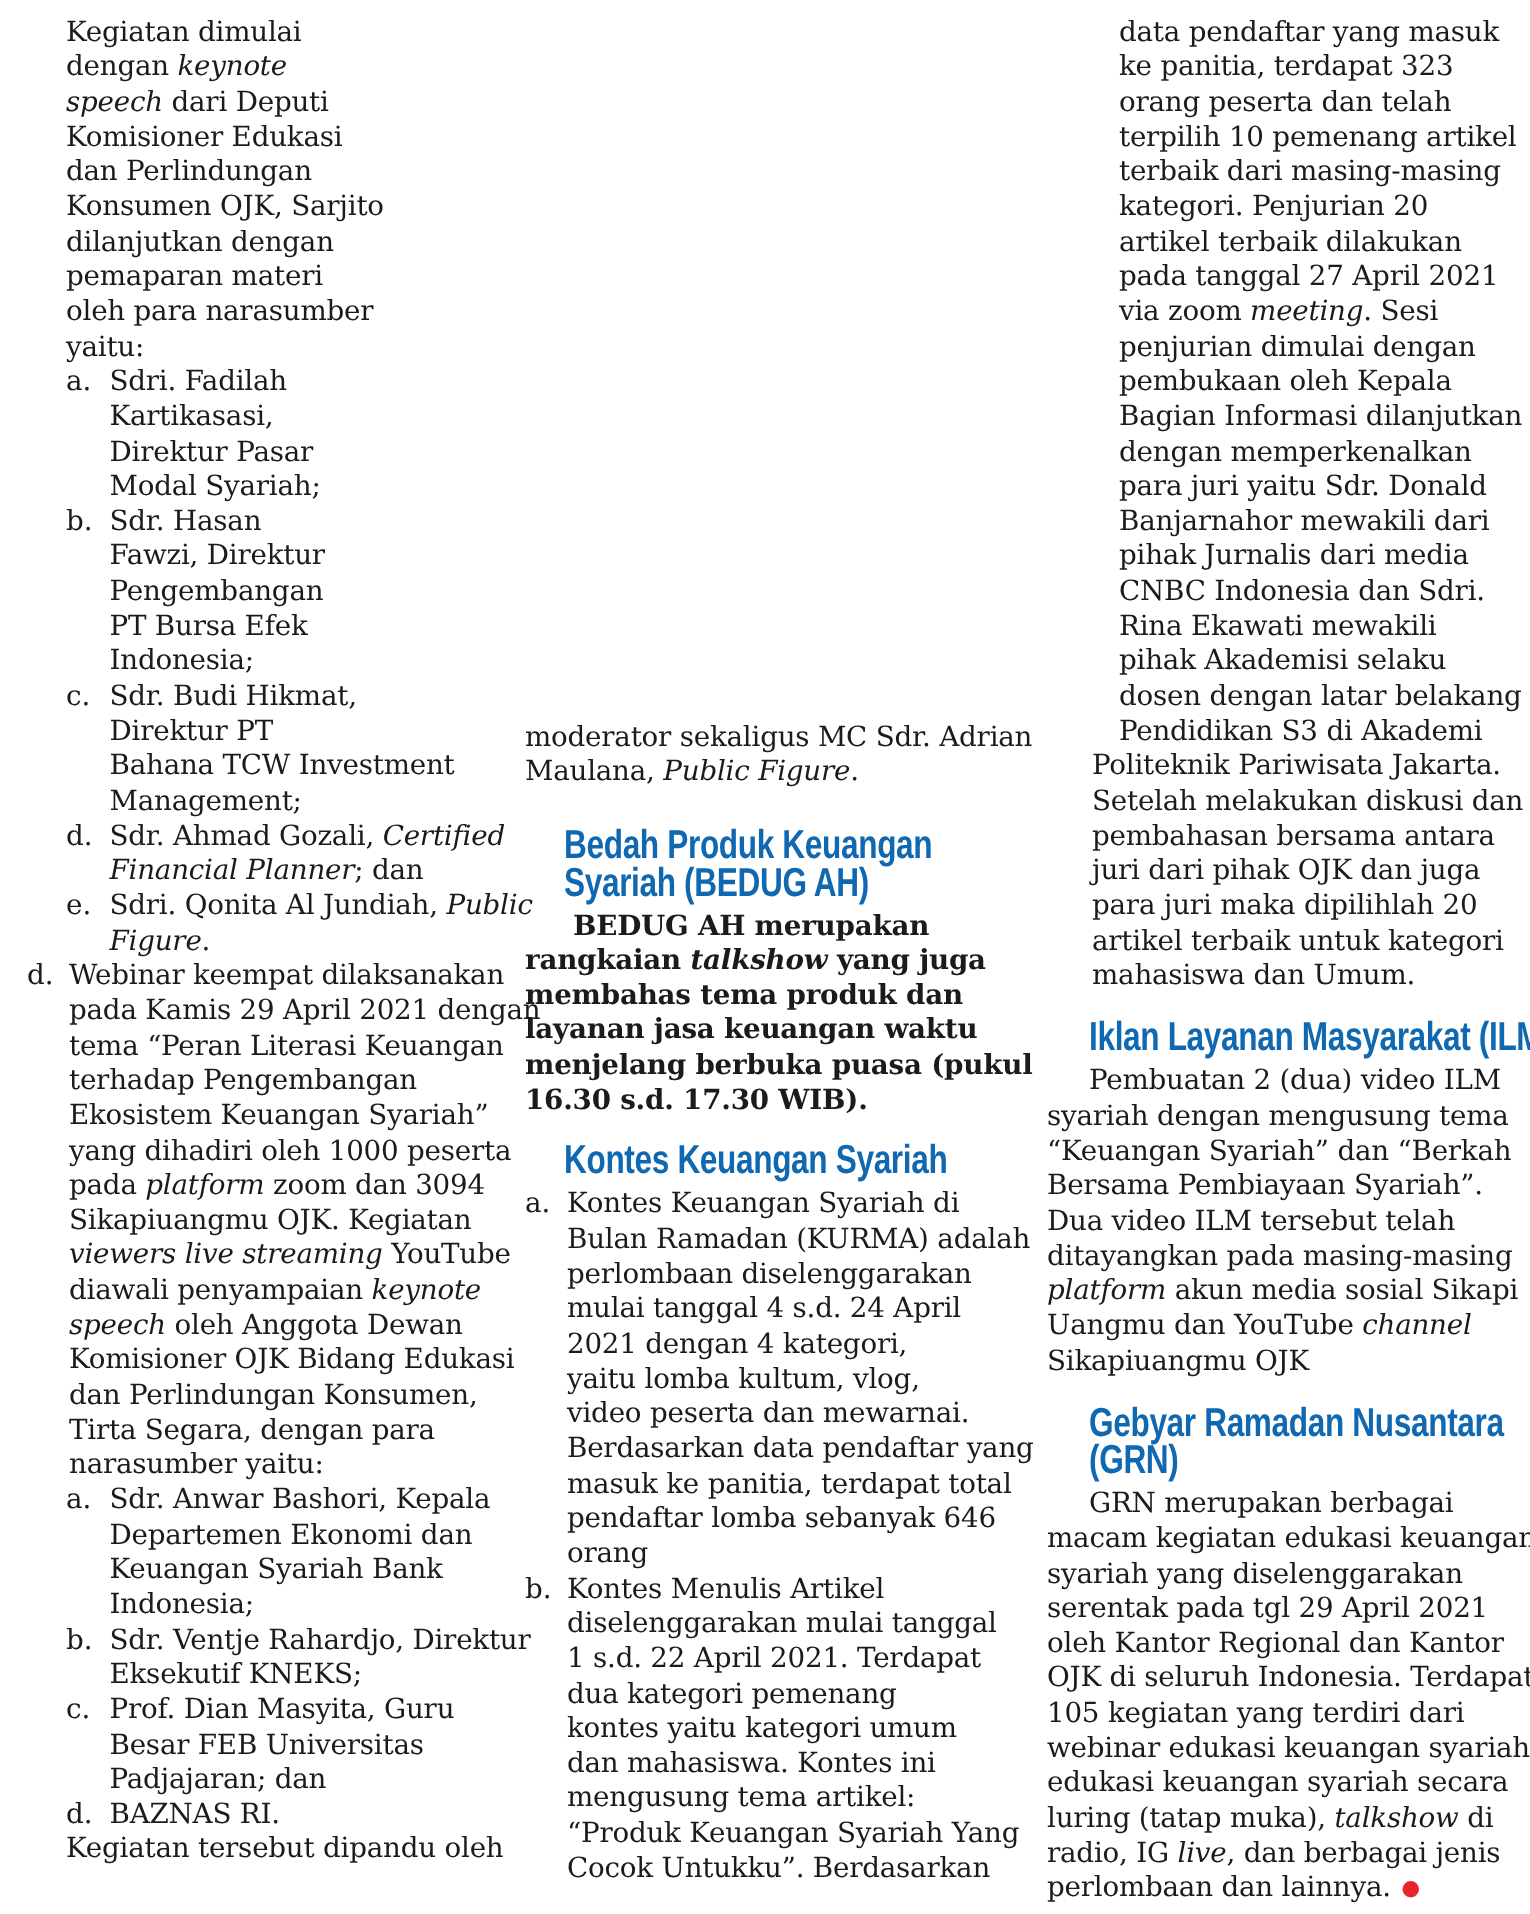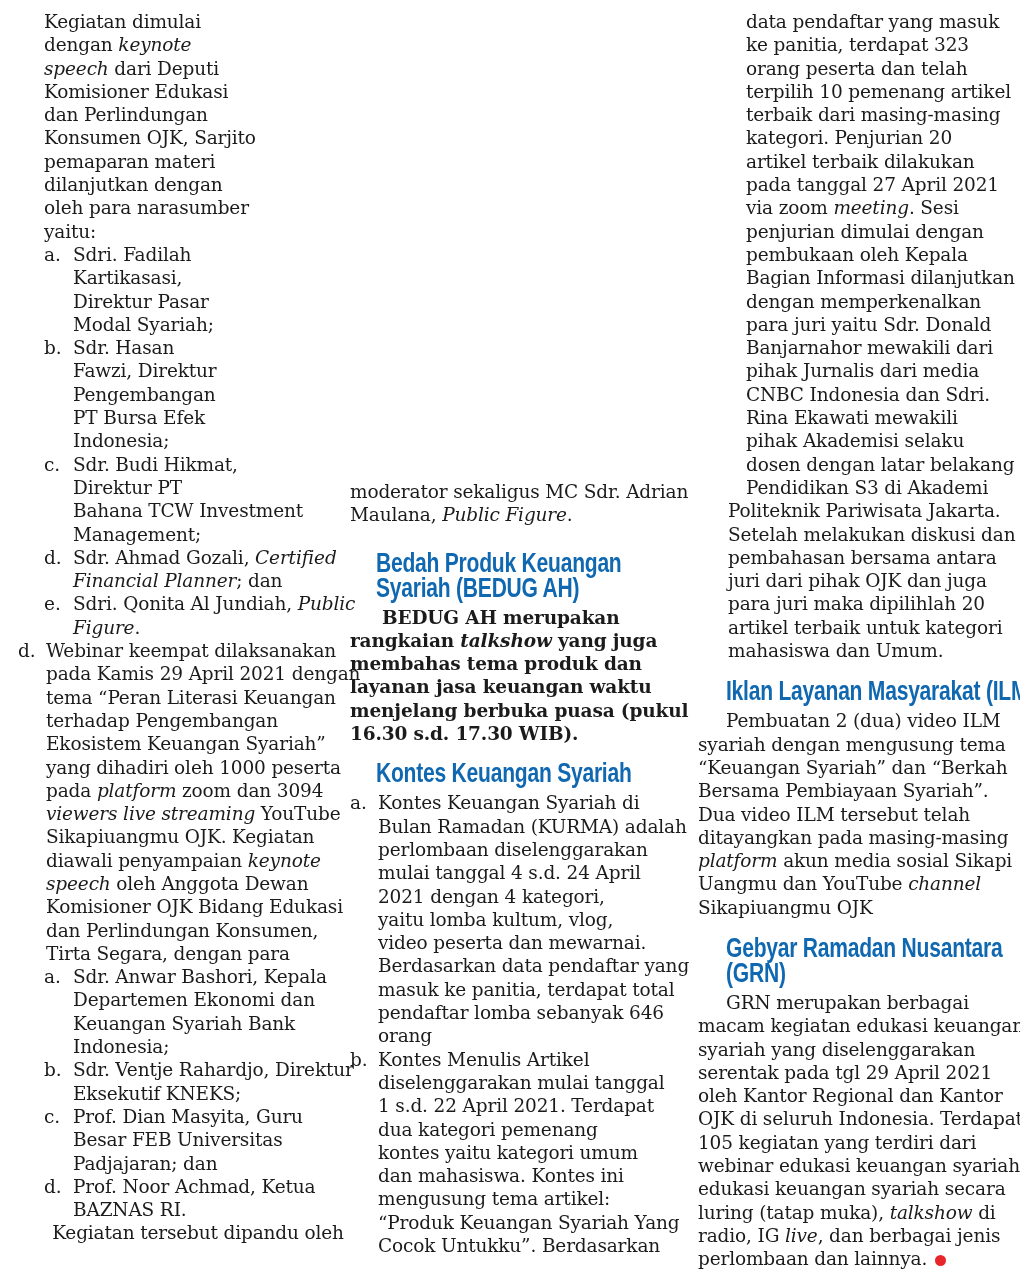--- a/index.html
+++ b/index.html
@@ -53,22 +53,22 @@
 
 <div class="page" style="width: 1020px; height: 1276px; background: rgb(255, 255, 255); color: rgb(27, 27, 27);">
     <div class="col" style="left: 18px; top: 10px; width: 334px;">
       <div class="blk body-blk" style="padding-left: 26px;">
         <div class="ln">Kegiatan dimulai</div>
         <div class="ln">dengan <i>keynote</i></div>
         <div class="ln"><i>speech</i> dari Deputi</div>
         <div class="ln">Komisioner Edukasi</div>
         <div class="ln">dan Perlindungan</div>
         <div class="ln">Konsumen OJK, Sarjito</div>
+        <div class="ln">dilanjutkan dengan</div>
         <div class="ln">pemaparan materi</div>
-        <div class="ln">dilanjutkan dengan</div>
         <div class="ln">oleh para narasumber</div>
         <div class="ln">yaitu:</div>
       </div>
       <div class="blk body-blk li" style="padding-left: 55px;">
         <span class="label" style="left: 26px;">a.</span>
         <div class="ln">Sdri. Fadilah</div>
         <div class="ln">Kartikasasi,</div>
         <div class="ln">Direktur Pasar</div>
         <div class="ln">Modal Syariah;</div>
       </div>
@@ -99,27 +99,28 @@
       </div>
       <div class="blk body-blk li" style="padding-left: 28px;">
         <span class="label" style="left: 0px;">d.</span>
         <div class="ln">Webinar keempat dilaksanakan</div>
         <div class="ln">pada Kamis 29 April 2021 dengan</div>
         <div class="ln">tema “Peran Literasi Keuangan</div>
         <div class="ln">terhadap Pengembangan</div>
         <div class="ln">Ekosistem Keuangan Syariah”</div>
         <div class="ln">yang dihadiri oleh 1000 peserta</div>
         <div class="ln">pada <i>platform</i> zoom dan 3094</div>
+        <div class="ln">Sikapiuangmu OJK. Kegiatan</div>
         <div class="ln"><i>viewers live streaming</i> YouTube</div>
-        <div class="ln">Sikapiuangmu OJK. Kegiatan</div>
         <div class="ln">diawali penyampaian <i>keynote</i></div>
         <div class="ln"><i>speech</i> oleh Anggota Dewan</div>
         <div class="ln">Komisioner OJK Bidang Edukasi</div>
         <div class="ln">dan Perlindungan Konsumen,</div>
         <div class="ln">Tirta Segara, dengan para</div>
+        <div class="ln">narasumber yaitu:</div>
       </div>
       <div class="blk body-blk li" style="padding-left: 55px;">
         <span class="label" style="left: 26px;">a.</span>
         <div class="ln">Sdr. Anwar Bashori, Kepala</div>
         <div class="ln">Departemen Ekonomi dan</div>
         <div class="ln">Keuangan Syariah Bank</div>
         <div class="ln">Indonesia;</div>
       </div>
       <div class="blk body-blk li" style="padding-left: 55px;">
         <span class="label" style="left: 26px;">b.</span>
@@ -127,24 +128,23 @@
         <div class="ln">Eksekutif KNEKS;</div>
       </div>
       <div class="blk body-blk li" style="padding-left: 55px;">
         <span class="label" style="left: 26px;">c.</span>
         <div class="ln">Prof. Dian Masyita, Guru</div>
         <div class="ln">Besar FEB Universitas</div>
         <div class="ln">Padjajaran; dan</div>
       </div>
       <div class="blk body-blk li" style="padding-left: 55px;">
         <span class="label" style="left: 26px;">d.</span>
-        <div class="ln">Prof. Noor Achmad, Ketua</div>
         <div class="ln">BAZNAS RI.</div>
       </div>
-      <div class="blk body-blk" style="padding-left: 26px; text-align: center;">
+      <div class="blk body-blk" style="padding-left: 26px;">
         <div class="ln">Kegiatan tersebut dipandu oleh</div>
       </div>
     </div>
     <div class="col" style="left: 348px; top: 480px; width: 334px;">
       <div class="blk body-blk" style="padding-left: 2px;">
         <div class="ln">moderator sekaligus MC Sdr. Adrian</div>
         <div class="ln">Maulana, <i>Public Figure</i>.</div>
       </div>
       <div class="blk heading-blk" style="margin-top: 24px;">
         <div class="ln"><span class="hl">Bedah Produk Keuangan</span></div>

